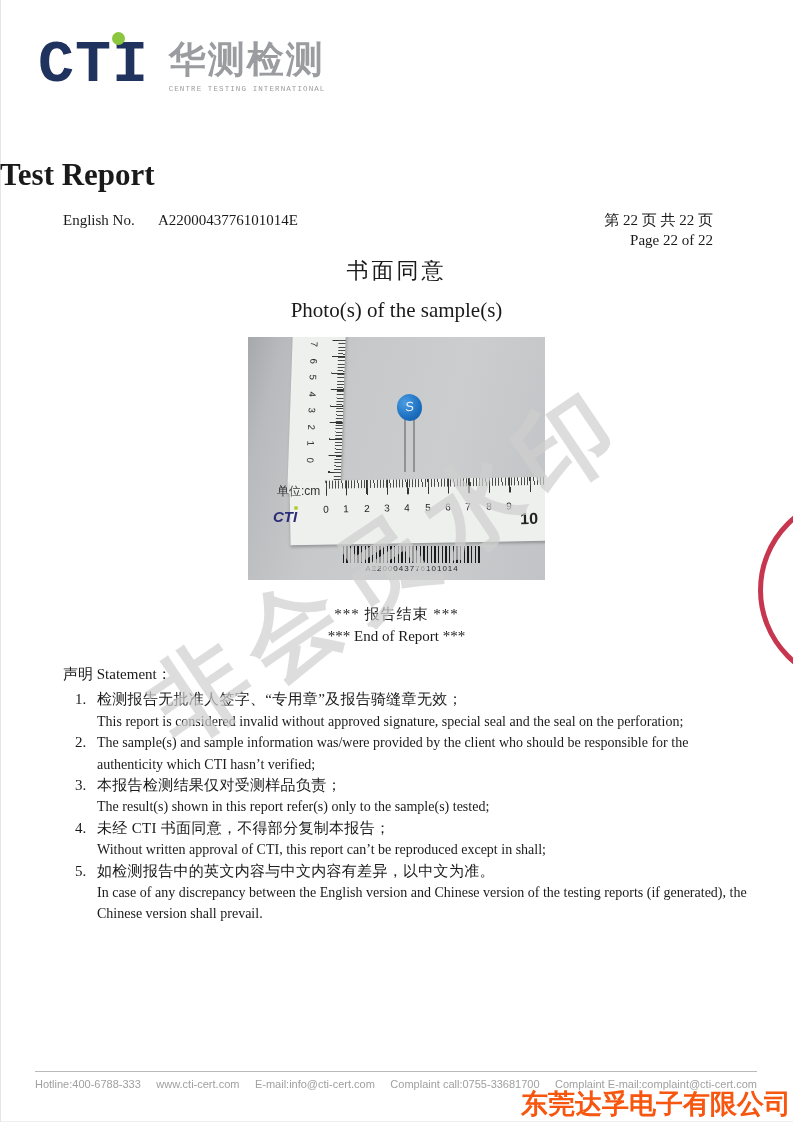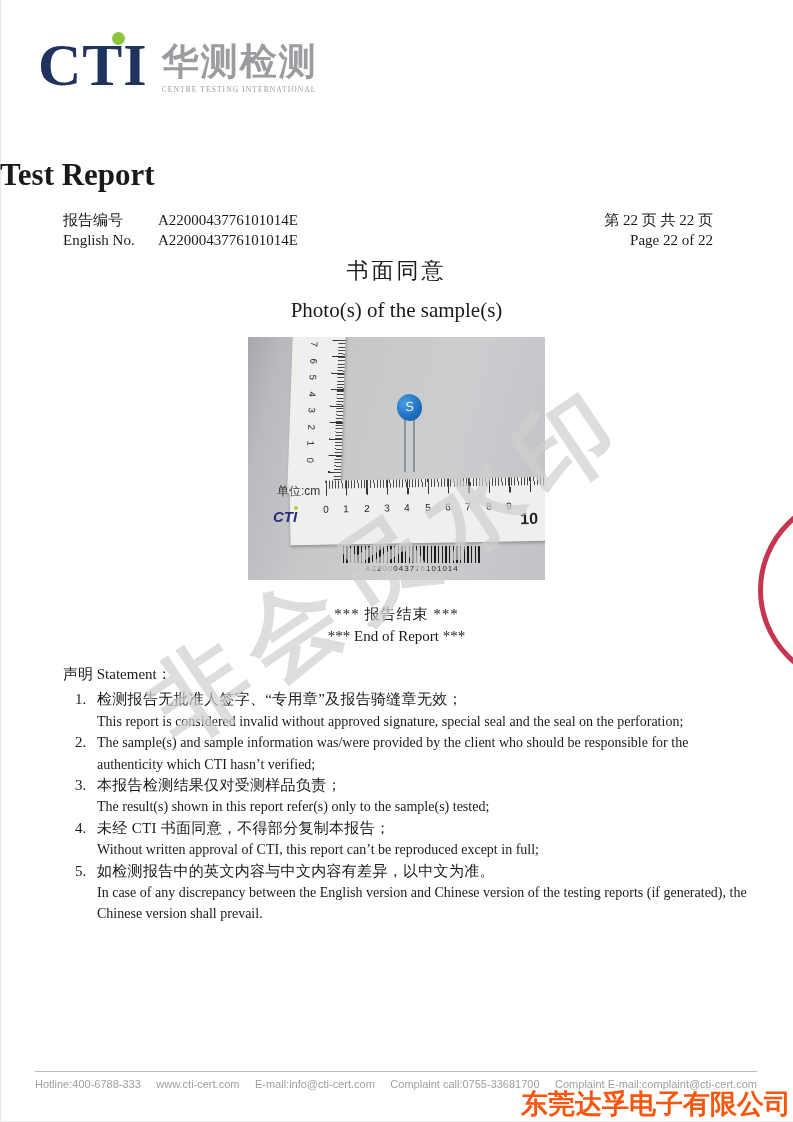--- a/index.html
+++ b/index.html
@@ -1,20 +1,20 @@
 <!DOCTYPE html>
 <html><head>
 <meta charset="utf-8">
 <style>
   html,body{margin:0;padding:0;background:#fff;}
   .page{position:relative;width:793px;height:1122px;background:#ffffff;overflow:hidden;
         font-family:"Liberation Serif","DejaVu Serif",serif;color:#1a1a1a;
         box-shadow:inset 1px 0 0 #e6e6e6, inset 0 -1px 0 #eeeeee;}
   
-  .logo{position:absolute;left:38px;top:26px;height:84px;font-family:Liberation Serif, serif;}
+  .logo{position:absolute;left:38px;top:26px;height:84px;font-family:Liberation Mono, monospace;}
   .logo-brand{position:relative;display:inline-block;font-size:60px;font-weight:800;color:#20335e;
               letter-spacing:1px;line-height:78px;vertical-align:top;}
   .logo-dot{position:absolute;left:74px;top:6px;width:13px;height:13px;border-radius:50%;background:#8cc63e;}
   .logo-cn-wrap{display:inline-block;vertical-align:top;margin-left:10px;padding-top:16px;}
   .logo-cn{font-size:37px;font-weight:700;color:#9b9ca0;letter-spacing:2px;line-height:40px;}
   .logo-tagline{font-size:7.5px;color:#9b9ca0;letter-spacing:1.1px;margin-top:3px;}
   
   .title-cn{position:absolute;left:0;top:113px;width:100%;text-align:center;font-size:36px;font-weight:bold;letter-spacing:4px;}
   .title-en{position:absolute;left:0;top:157px;width:100%;text-align:left;font-size:31px;font-weight:bold;}
   
@@ -97,24 +97,20 @@
       <span class="logo-cn">华测检测</span>
       <div class="logo-tagline">CENTRE TESTING INTERNATIONAL</div>
     </span>
   </div>
 
   <div class="title-en">Test Report</div>
 
   <div class="meta">
     <div class="meta-left">
       <div class="meta-row">
-        <span class="lbl">报告编号</span>
-        <span>A2200043776101014E</span>
-      </div>
-      <div class="meta-row">
         <span class="lbl">English No.</span>
         <span>A2200043776101014E</span>
       </div>
     </div>
     <div class="meta-right">
       <div>第 22 页  共 22 页</div>
       <div>Page 22 of 22</div>
     </div>
   </div>
 
@@ -184,21 +180,21 @@
       <div class="stmt-num">3.</div>
       <div class="stmt-body">
         <div class="stmt-cn">本报告检测结果仅对受测样品负责；</div>
         <div class="stmt-en">The result(s) shown in this report refer(s) only to the sample(s) tested;</div>
       </div>
     </div>
     <div class="stmt-item">
       <div class="stmt-num">4.</div>
       <div class="stmt-body">
         <div class="stmt-cn">未经 CTI 书面同意，不得部分复制本报告；</div>
-        <div class="stmt-en">Without written approval of CTI, this report can’t be reproduced except in full;</div>
+        <div class="stmt-en">Without written approval of CTI, this report can’t be reproduced except in shall;</div>
       </div>
     </div>
     <div class="stmt-item">
       <div class="stmt-num">5.</div>
       <div class="stmt-body">
         <div class="stmt-cn">如检测报告中的英文内容与中文内容有差异，以中文为准。</div>
         <div class="stmt-en">In case of any discrepancy between the English version and Chinese version of the testing reports (if generated), the Chinese version shall prevail.</div>
       </div>
     </div>
   </div>

